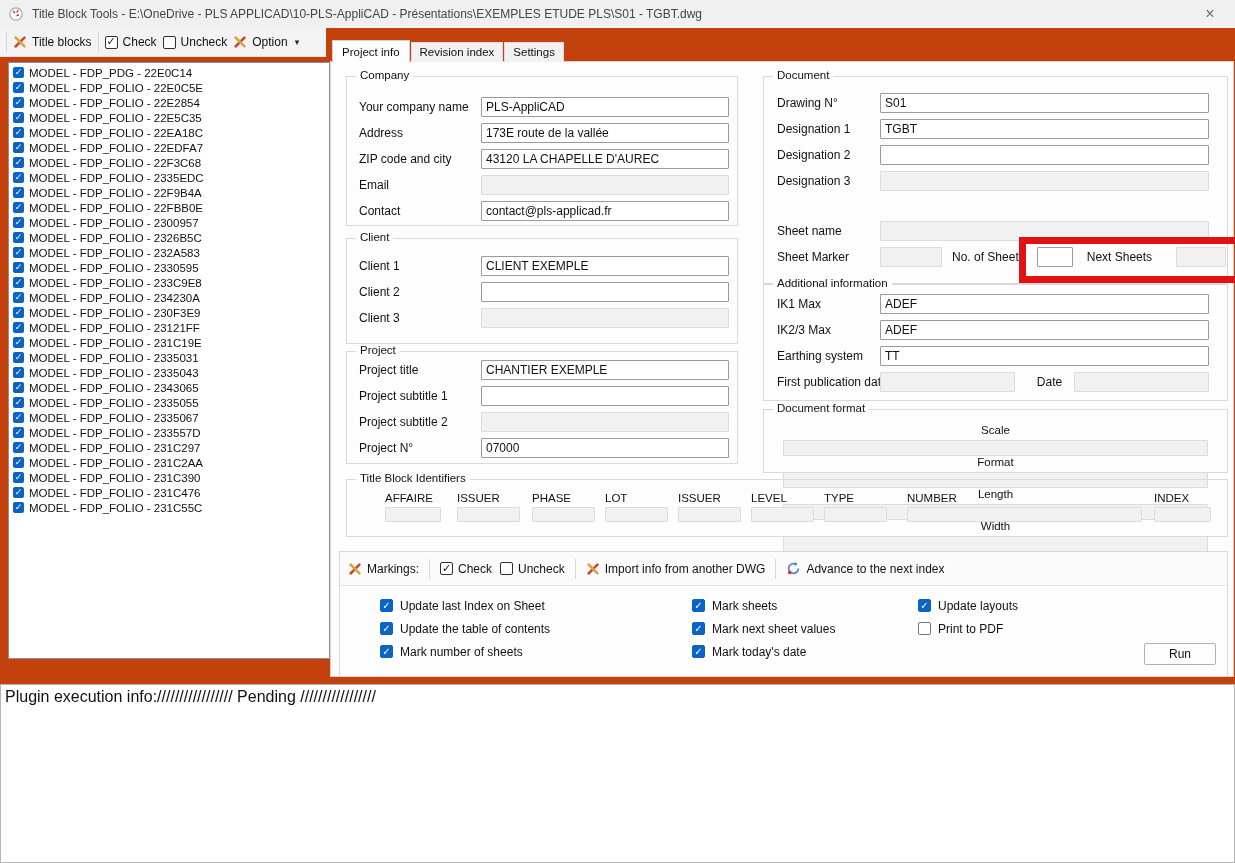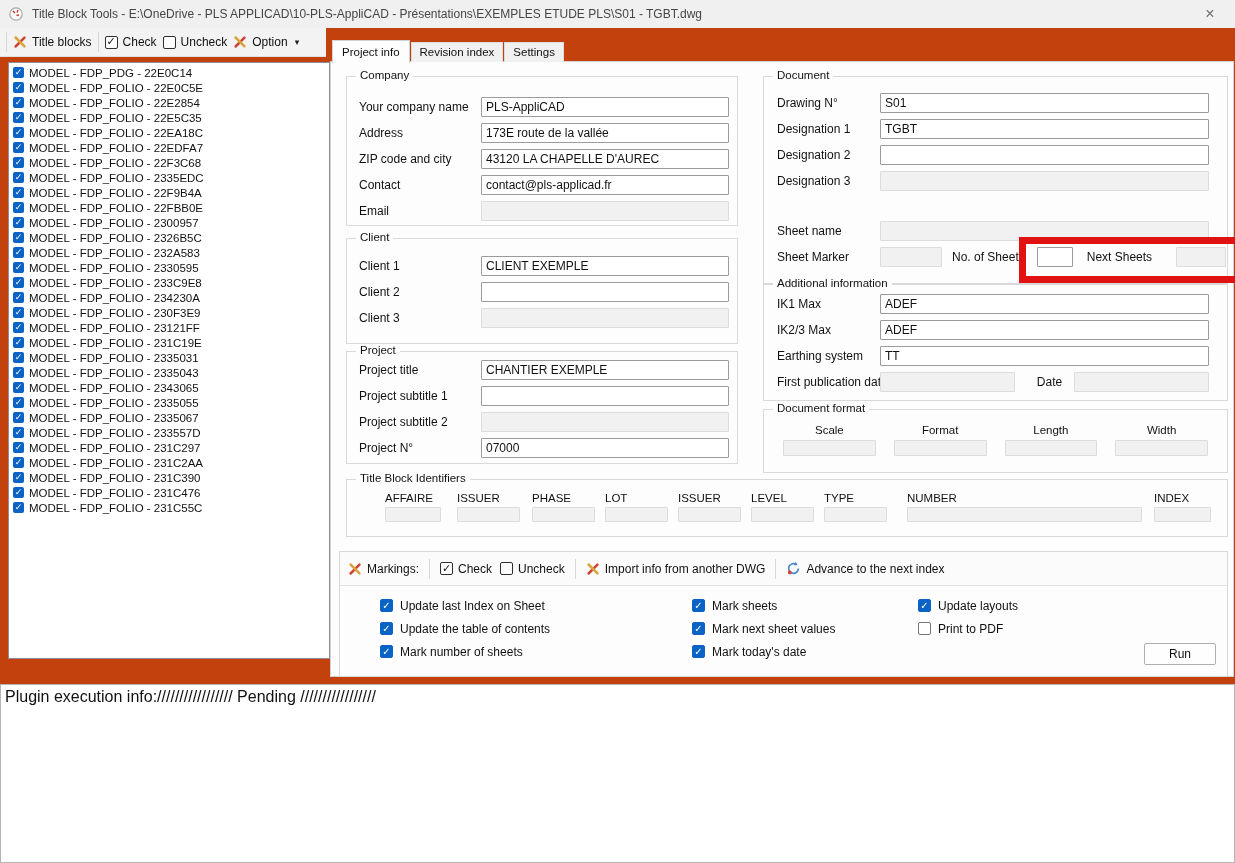--- a/index.html
+++ b/index.html
@@ -78,21 +78,21 @@
   .sm2 { width:36px; margin-left:12px; }
   .sm3 { width:50px; margin-left:24px; }
   .inl { font-size:12px; margin-left:10px; white-space:nowrap; }
   .inl2{ font-size:12px; margin-left:14px; white-space:nowrap; }
   
   .fp1 { flex:0 0 auto; width:132px; }
   .fpd { margin-left:22px; }
   .fp2 { margin-left:12px; }
 
   
-  .dfwrap { display:flex; padding:14px 10px 0; }
+  .dfwrap { display:flex; padding:14px 10px 0;flex-direction:column; }
   .dfcol  { flex:1; display:flex; flex-direction:column; align-items:center; margin:0 9px; }
   .dfh { font-size:11.5px; margin-bottom:4px; }
   .dfcol input.tbx { width:100%; height:16px; flex:none; }
 
   
   .idwrap { position:absolute; left:0; top:12px; right:0; display:flex; }
   .idcol  { display:flex; flex-direction:column; }
   .idh { font-size:11.5px; margin-bottom:3px; white-space:nowrap; }
   .idcol input.tbx { width:100%; height:15px; flex:none; }
 
@@ -309,26 +309,26 @@
           </div>
           <div class="fr">
             <span class="fl">Address</span>
             <input class="tbx" value="173E route de la vallée" style="">
           </div>
           <div class="fr">
             <span class="fl">ZIP code and city</span>
             <input class="tbx" value="43120 LA CHAPELLE D'AUREC" style="">
           </div>
           <div class="fr">
+            <span class="fl">Email</span>
+            <input class="tbx dis" disabled="" value="" style="">
+          </div>
+          <div class="fr">
             <span class="fl">Contact</span>
             <input class="tbx" value="contact@pls-applicad.fr" style="">
-          </div>
-          <div class="fr">
-            <span class="fl">Email</span>
-            <input class="tbx dis" disabled="" value="" style="">
           </div>
         </div>
     </div>
 
     <div class="g lg" id="g-client">
       <span class="gt">Client</span>
       <div>
           <div class="fr">
             <span class="fl">Client 1</span>
             <input class="tbx" value="CLIENT EXEMPLE" style="">

